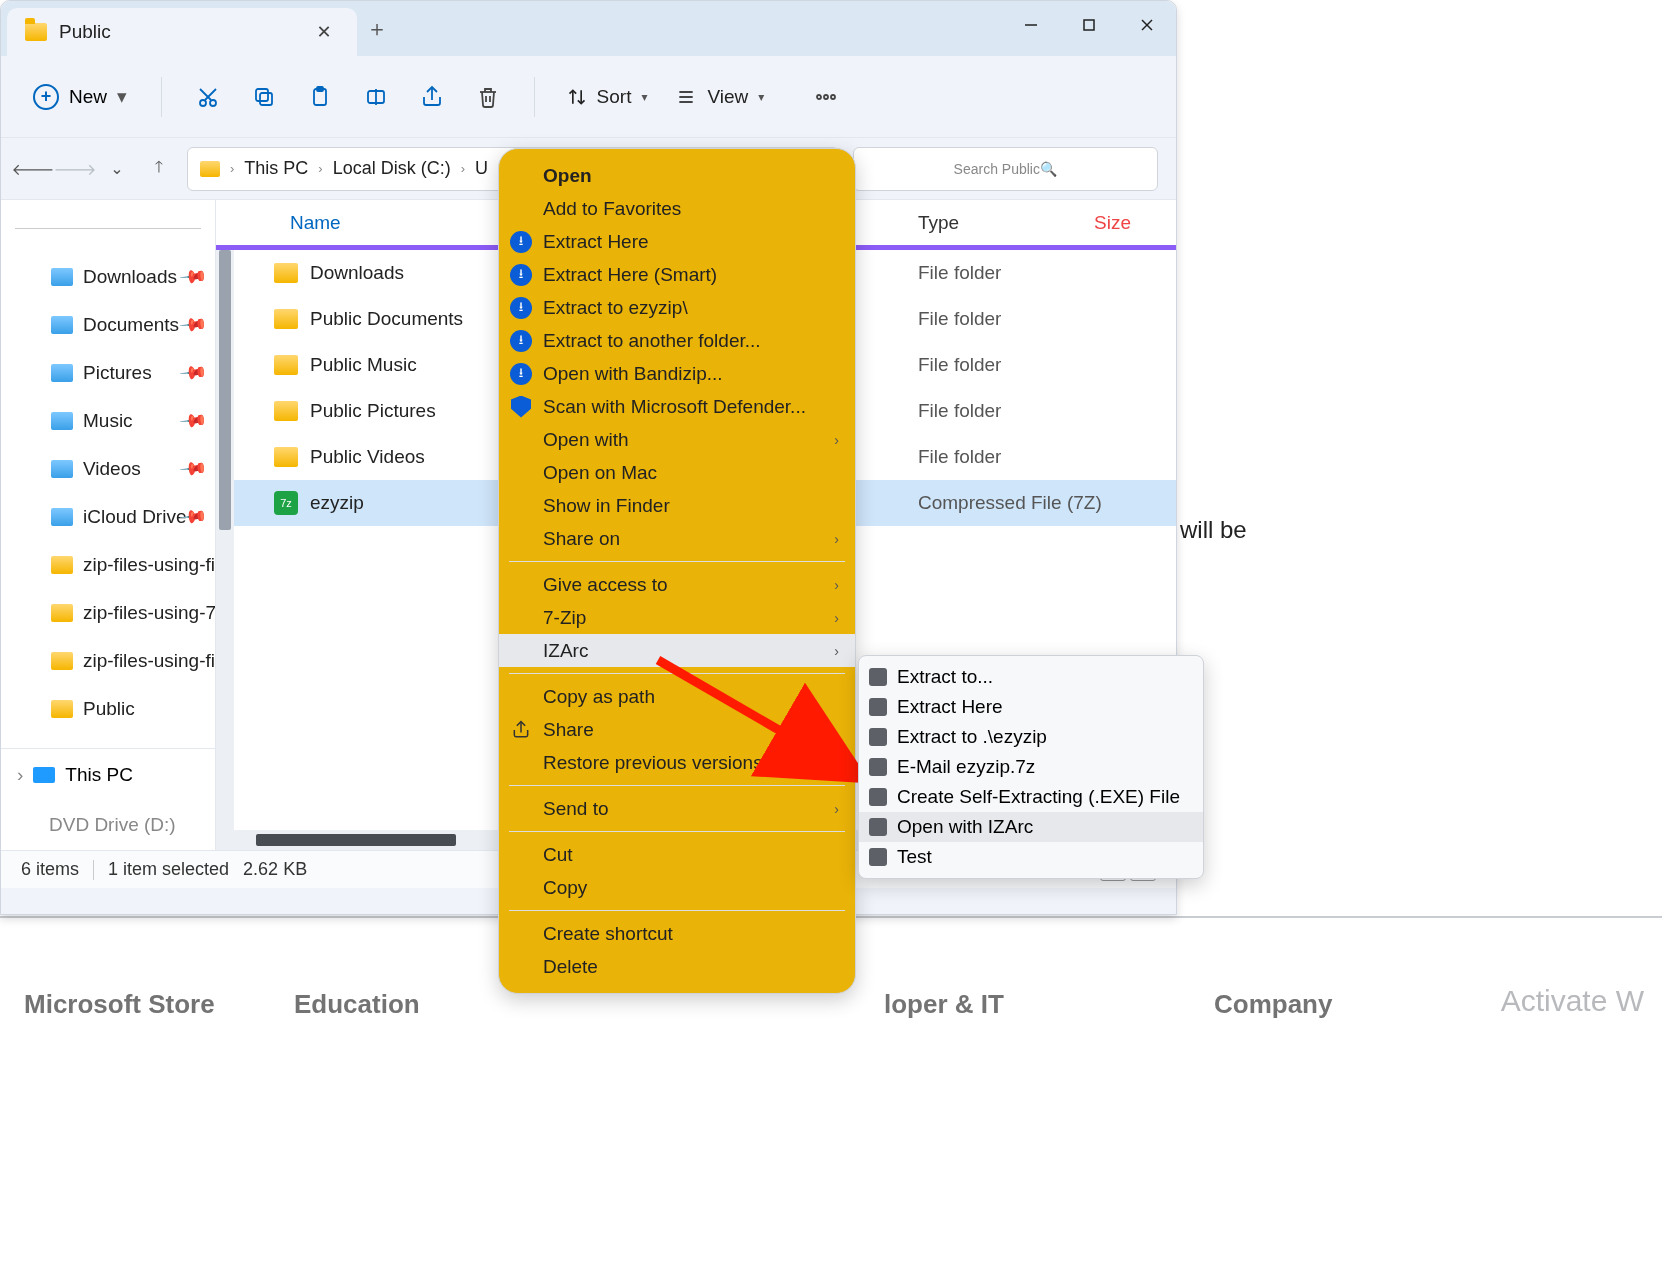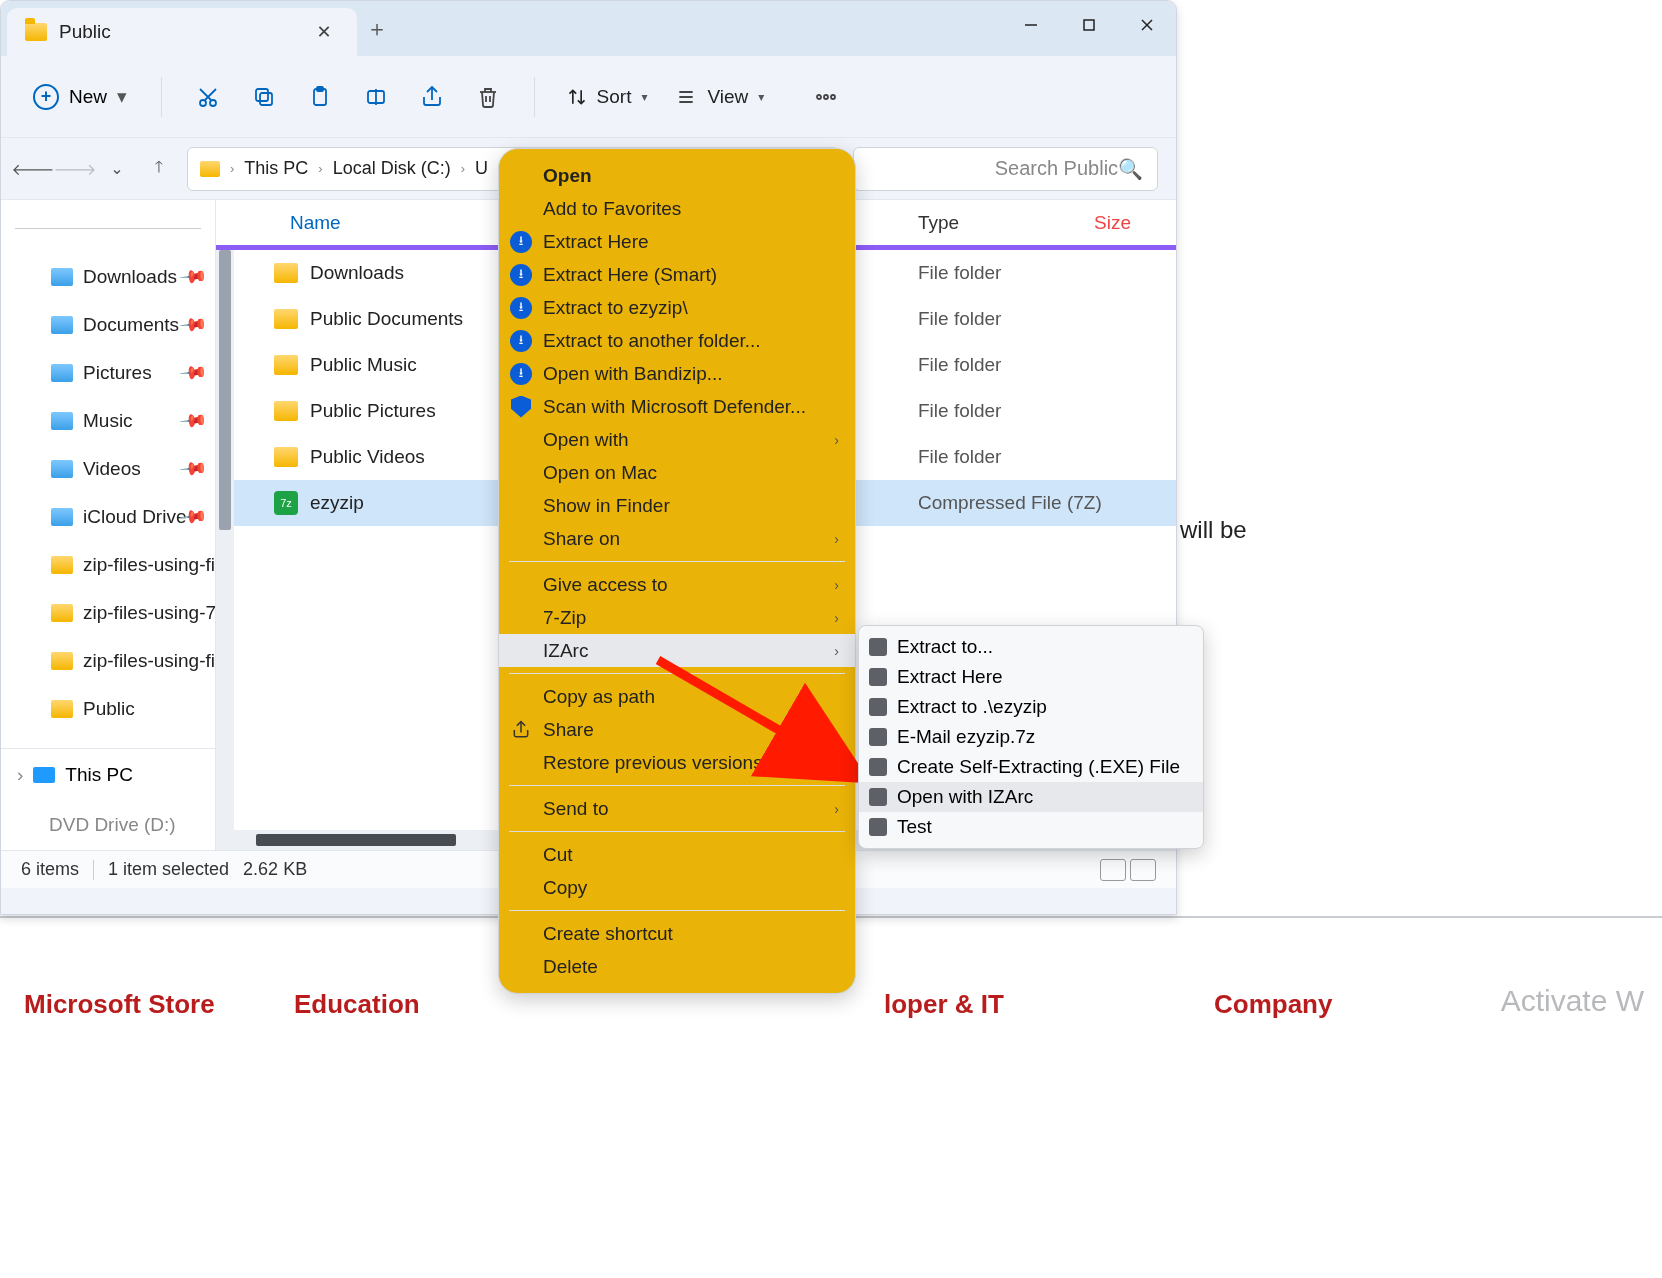--- a/index.html
+++ b/index.html
@@ -31,21 +31,21 @@
   .tbtn.gray svg{stroke:#444;}
   .sortview{display:flex;align-items:center;gap:10px;font-size:19px;color:#222;padding:0 8px;}
 
   
   .navrow{height:62px;display:flex;align-items:center;padding:0 18px;gap:14px;border-bottom:1px solid #e3e8ee;}
   .navbtn{width:28px;height:28px;display:flex;align-items:center;justify-content:center;color:#555;}
   .navbtn.dis{color:#b8bec6;}
   .addrbar{flex:1;height:44px;background:#fff;border:1px solid #d0d5db;border-radius:6px;display:flex;align-items:center;padding:0 12px;gap:10px;font-size:18px;color:#222;}
   .addrbar .ficon{width:20px;height:16px;background:linear-gradient(#ffd770,#f5b600);border-radius:2px;}
   .crumb-sep{color:#888;font-size:13px;}
-  .searchbox{width:305px;height:44px;background:#fff;border:1px solid #d0d5db;border-radius:6px;display:flex;align-items:center;padding:0 14px;font-size:20px;color:#888;justify-content:flex-end;}
+  .searchbox{width:305px;height:44px;background:#fff;border:1px solid #d0d5db;border-radius:6px;display:flex;align-items:center;padding:0 14px;font-size:14px;color:#888;justify-content:center;}
   .searchbox .mag{color:#444;}
 
   
   .body{display:flex;height:650px;background:#fff;}
   .sidebar{width:215px;border-right:1px solid #e3e8ee;padding-top:28px;overflow:hidden;position:relative;}
   .sbsep{height:1px;background:#ccc;margin:0 14px 24px 14px;}
   .sitem{height:48px;display:flex;align-items:center;padding-left:50px;gap:12px;font-size:19px;color:#222;position:relative;white-space:nowrap;}
   .sitem .pin{position:absolute;right:10px;color:#6b7280;transform:rotate(40deg);font-size:18px;}
   .sitem .ic{width:22px;height:18px;border-radius:2px;position:absolute;left:50px;}
   .sitem .lbl{margin-left:32px;}
@@ -83,32 +83,32 @@
   .mi{height:33px;display:flex;align-items:center;padding:0 16px 0 44px;position:relative;color:#222;}
   .mi.bold{font-weight:700;}
   .mi.hover{background:#e6e8ec;}
   .mi .ico{position:absolute;left:10px;width:24px;height:24px;display:flex;align-items:center;justify-content:center;}
   .mi .bcirc{width:22px;height:22px;background:#0a5dd6;border-radius:50%;display:flex;align-items:center;justify-content:center;color:#fff;font-size:13px;}
   .mi .shield{width:20px;height:22px;background:#0a5dd6;clip-path:polygon(50% 0,100% 18%,100% 60%,50% 100%,0 60%,0 18%);}
   .mi .arr{position:absolute;right:16px;color:#555;font-size:14px;}
   .mdiv{height:1px;background:#dadde1;margin:6px 10px;}
 
   
-  .submenu{position:absolute;left:858px;top:625px;width:346px;background:#f7f8fa;border:1px solid #cfd3d9;border-radius:8px;box-shadow:0 6px 20px rgba(0,0,0,.2);padding:6px 0;font-size:19px;z-index:5;}
+  .submenu{position:absolute;left:858px;top:655px;width:346px;background:#f7f8fa;border:1px solid #cfd3d9;border-radius:8px;box-shadow:0 6px 20px rgba(0,0,0,.2);padding:6px 0;font-size:19px;z-index:5;}
   .smi{height:30px;display:flex;align-items:center;padding:0 14px 0 38px;position:relative;}
   .smi .ic2{position:absolute;left:10px;width:18px;height:18px;background:#5d6066;border-radius:3px;}
   .smi.hl{background:#e6e8ec;}
   .redbox{position:absolute;border:5px solid #ff1a00;border-radius:3px;pointer-events:none;}
   .redarrow{position:absolute;pointer-events:none;}
 
   
   .bgtxt{position:absolute;color:#222;font-size:24px;}
   .activate{position:absolute;right:18px;bottom:260px;color:#b7b9bc;font-size:30px;}
   .footer{position:absolute;left:0;bottom:252px;right:0;height:110px;border-top:2px solid #c9ccd1;display:flex;align-items:flex-end;padding:0 24px 6px;}
-  .footcol{font-size:26px;color:#b91c1c;font-weight:600;}
+  .footcol{font-size:26px;color:#737373;font-weight:600;}
 </style>
 </head>
 <body>
 
 <div class="bgtxt" style="left:1180px;top:516px;">will be</div>
 <div class="activate">Activate W</div>
 <div class="footer">
   <div class="footcol" style="width:270px;">Microsoft Store</div>
   <div class="footcol" style="width:380px;">Education</div>
   <div class="footcol" style="width:330px;margin-left:210px;">loper &amp; IT</div>

